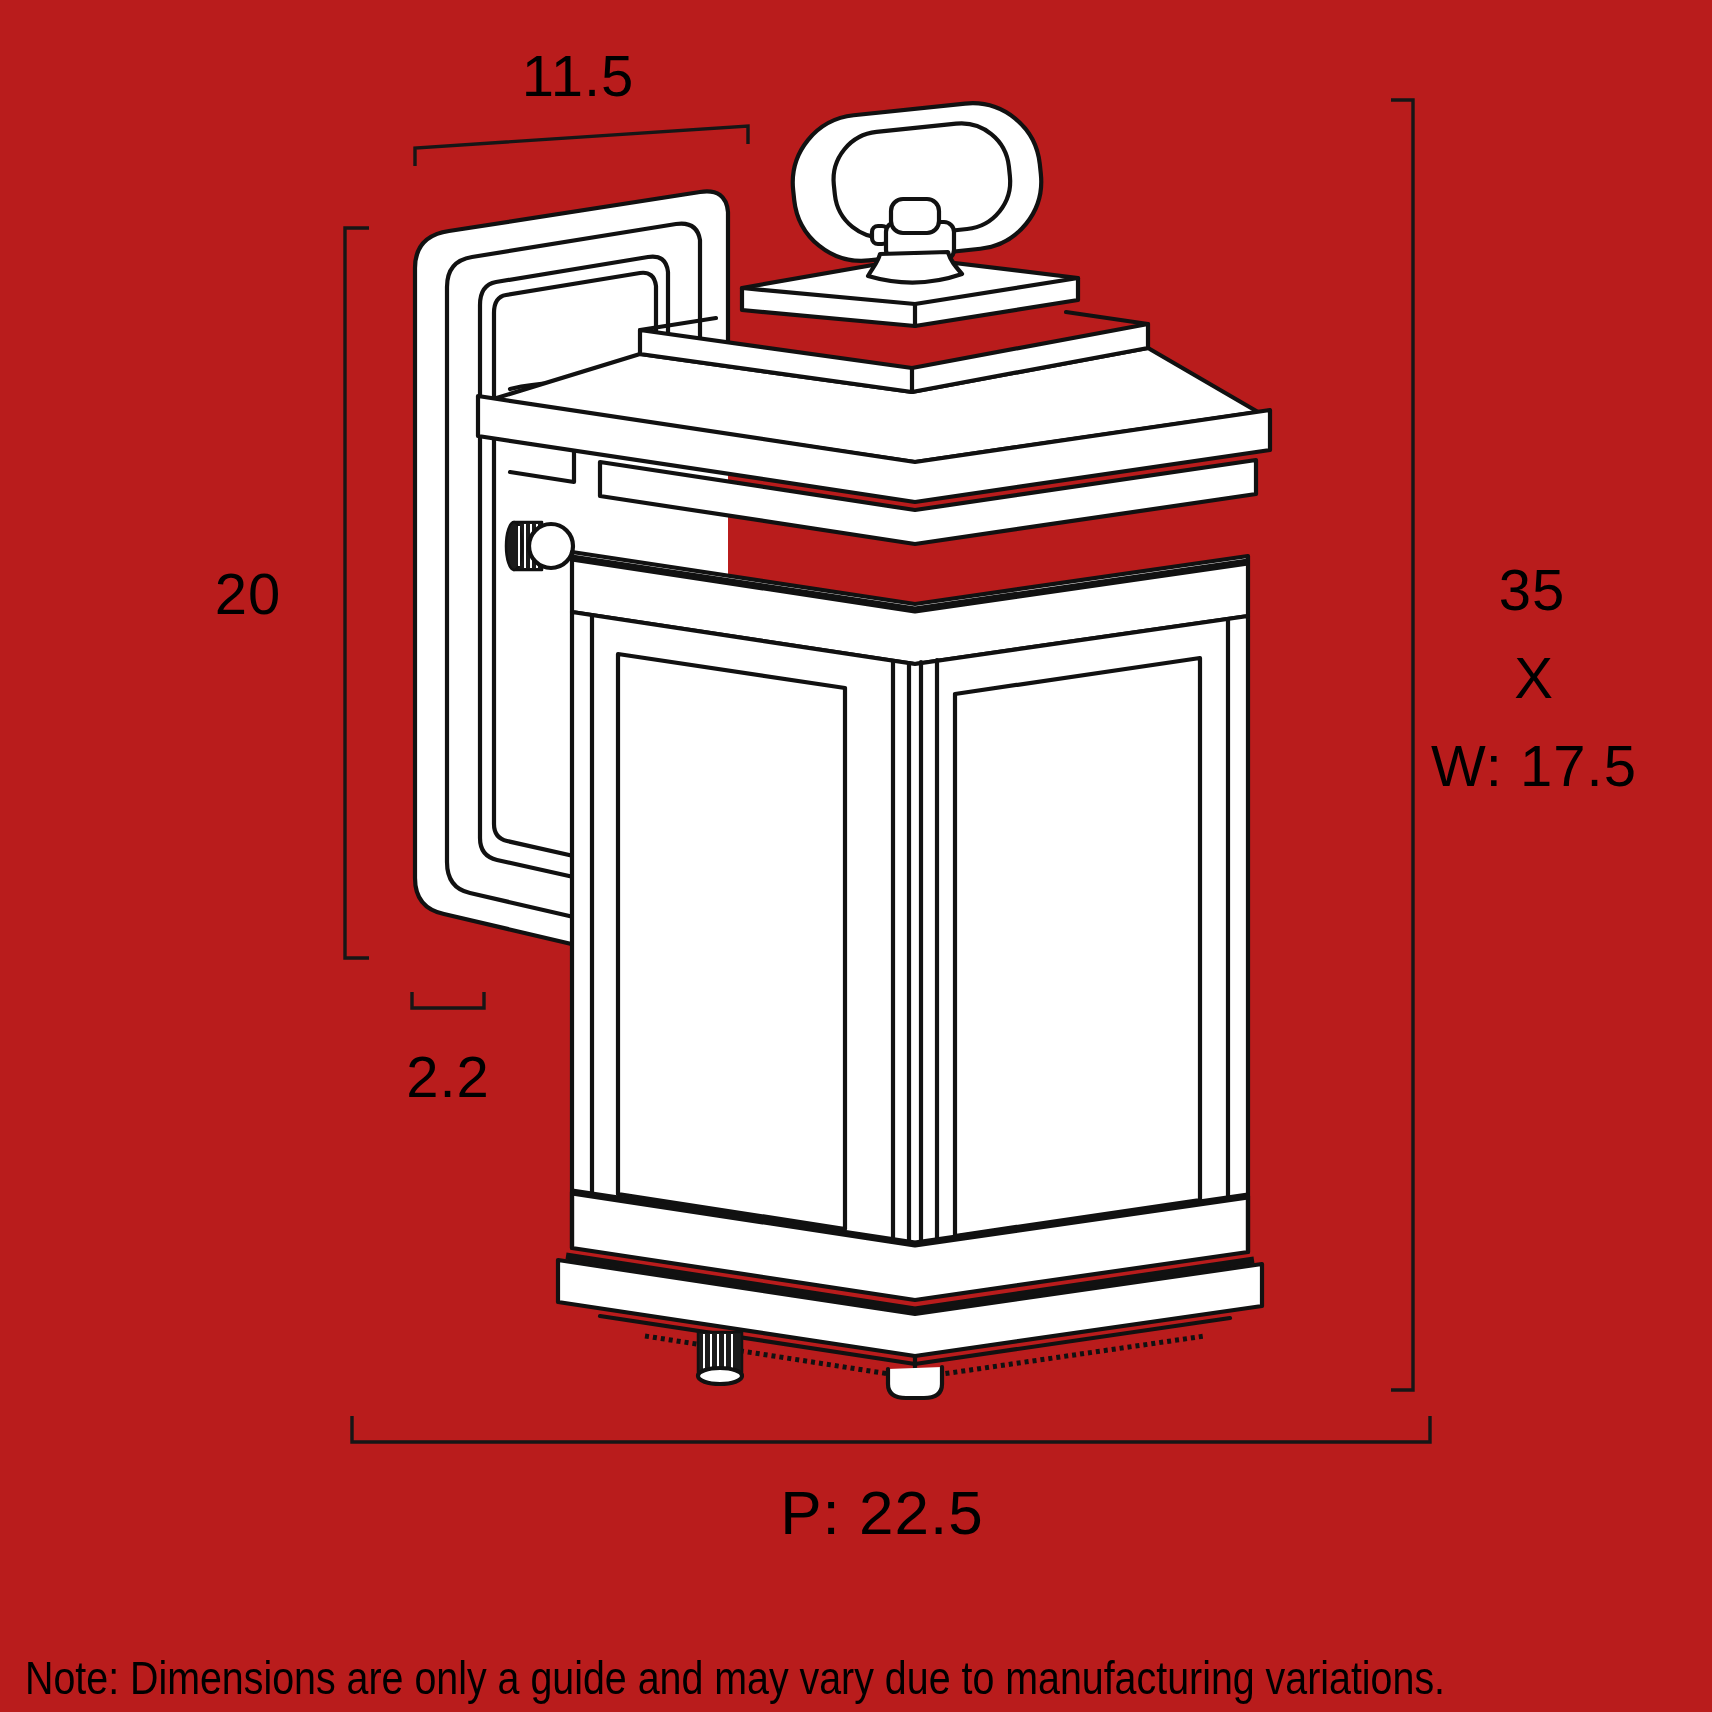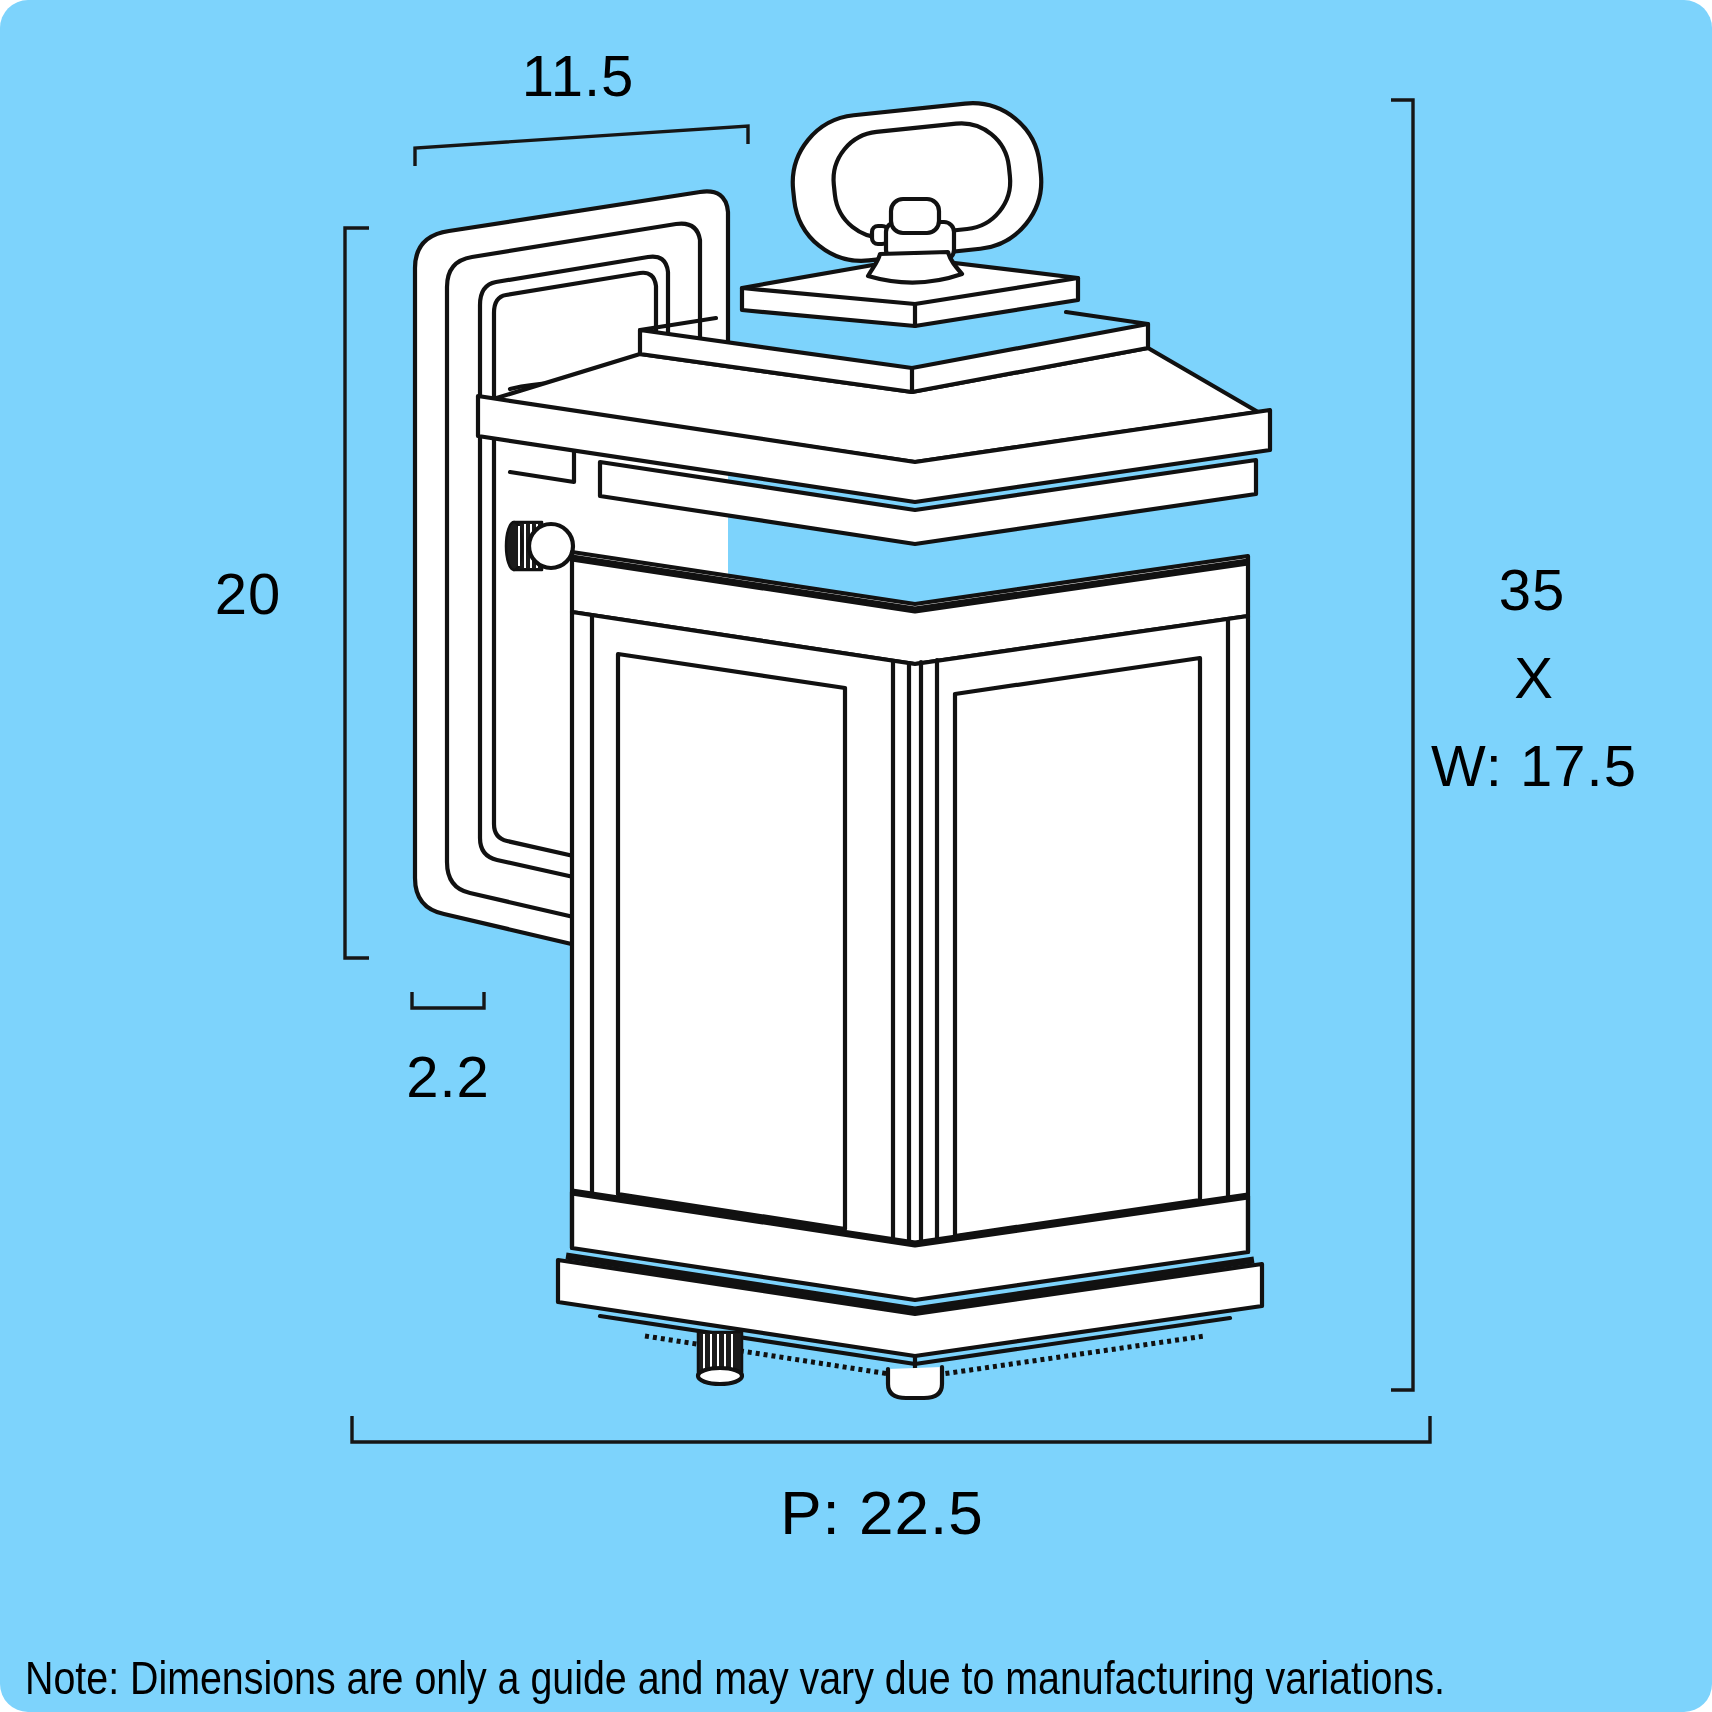--- a/index.html
+++ b/index.html
@@ -1,16 +1,16 @@
 <!DOCTYPE html>
 <html><head>
 <meta charset="utf-8">
 <style>
   html,body{margin:0;padding:0;background:#ffffff;}
-  .page{position:relative;width:1712px;height:1712px;background:#7dd3fc;overflow:hidden;border-radius:28px;}
+  .page{position:relative;width:1712px;height:1712px;background:#b91c1c;overflow:hidden;}
   svg{display:block;}
   .ln{fill:none;stroke:#111111;stroke-width:4.2;stroke-linejoin:round;stroke-linecap:round;}
   .fw{fill:#ffffff;stroke:#111111;stroke-width:4.2;stroke-linejoin:round;stroke-linecap:round;}
   .fwn{fill:#ffffff;stroke:none;}
   .dk{fill:#1b1b1b;stroke:#111111;stroke-width:2.5;stroke-linejoin:round;}
   .hatch{stroke:#ffffff;stroke-width:2;fill:none;}
   .thick{fill:none;stroke:#111111;stroke-width:7;stroke-linejoin:round;}
   .dashes{fill:none;stroke:#111111;stroke-width:5;stroke-dasharray:4 4;}
   .dim{fill:none;stroke:#161616;stroke-width:3.4;stroke-linejoin:miter;stroke-linecap:butt;}
   .lbl{fill:#000000;font-family:"Liberation Sans","DejaVu Sans",sans-serif;

